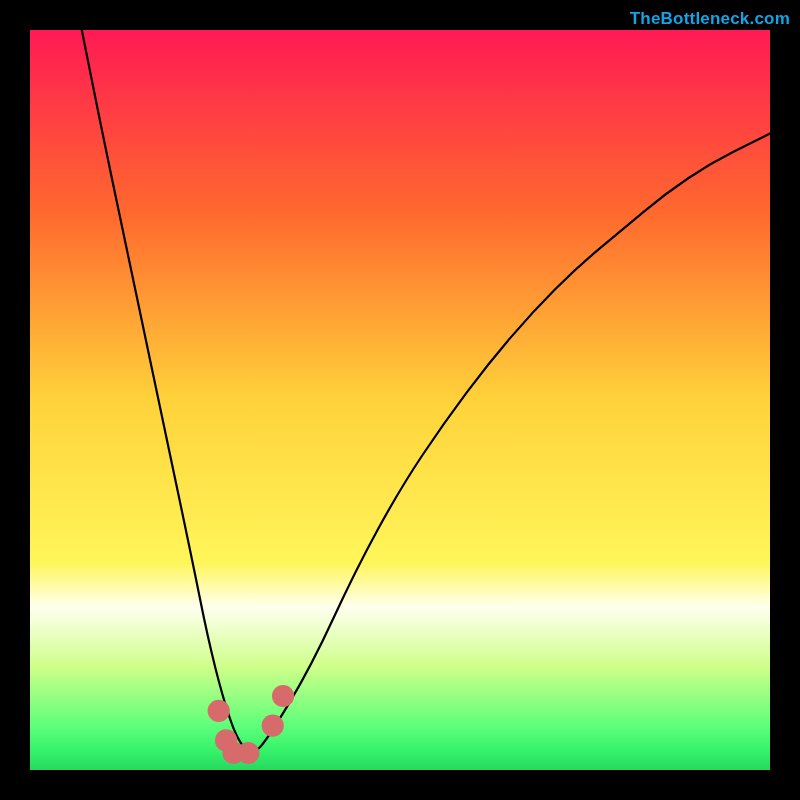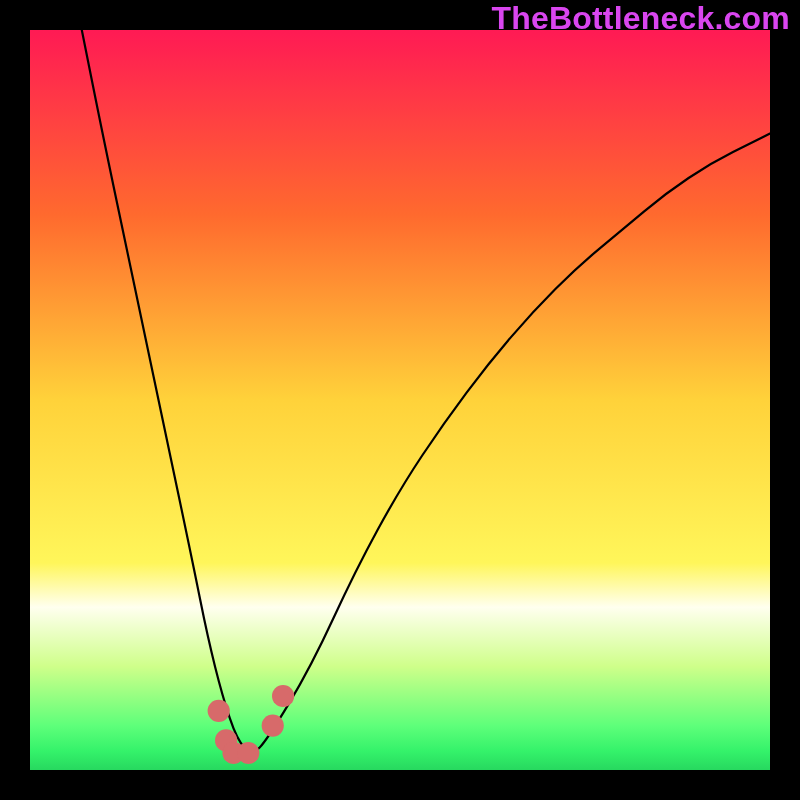--- a/index.html
+++ b/index.html
@@ -5,26 +5,26 @@
   * { margin: 0; padding: 0; box-sizing: border-box; }
   html, body { width: 800px; height: 800px; overflow: hidden; background: #000; }
   .frame {
     position: relative;
     width: 800px;
     height: 800px;
     background: #000;
   }
   .watermark {
     position: absolute;
-    top: 0;
+    top: 9px;
     right: 10px;
     font-family: Arial, Helvetica, sans-serif;
-    font-size: 32px;
+    font-size: 17px;
     font-weight: bold;
-    color: #d946ef;
+    color: #0ea5e9;
     letter-spacing: 0.2px;
     z-index: 10;
   }
   .plot {
     position: absolute;
     left: 30px;
     top: 30px;
     width: 740px;
     height: 740px;
     overflow: hidden;

